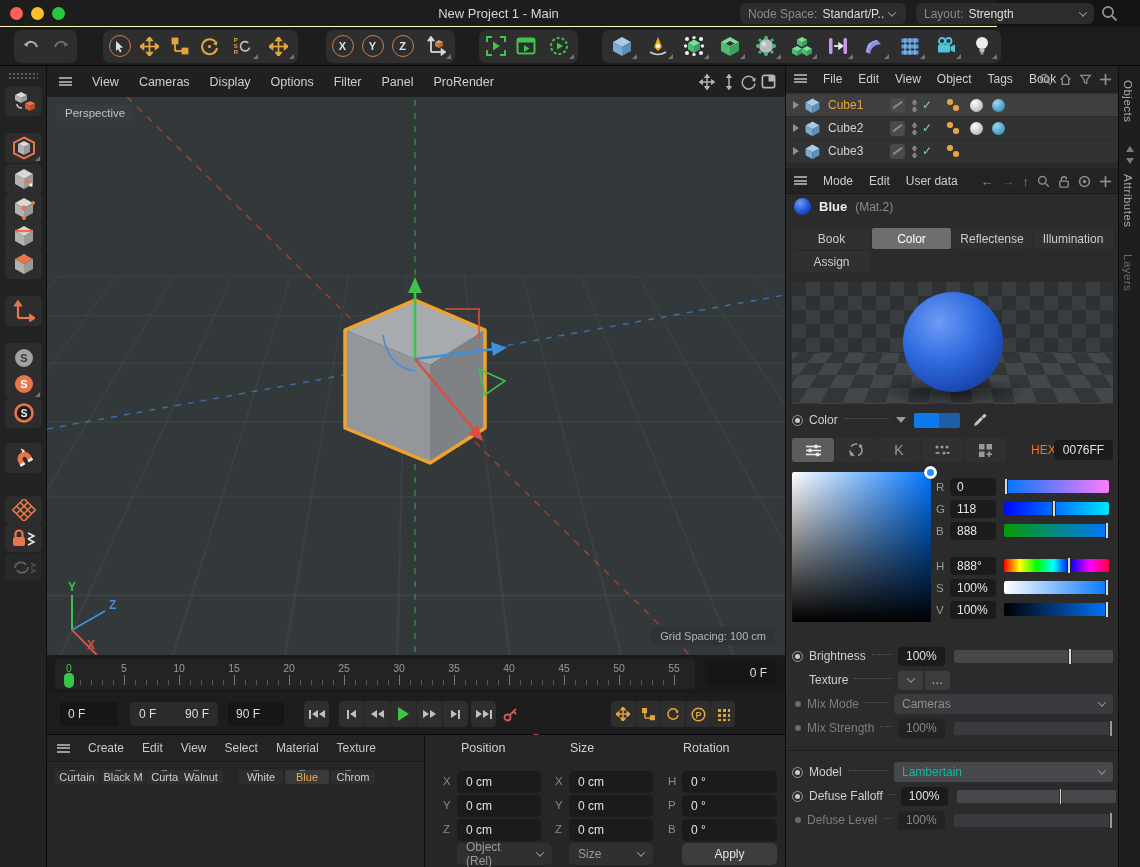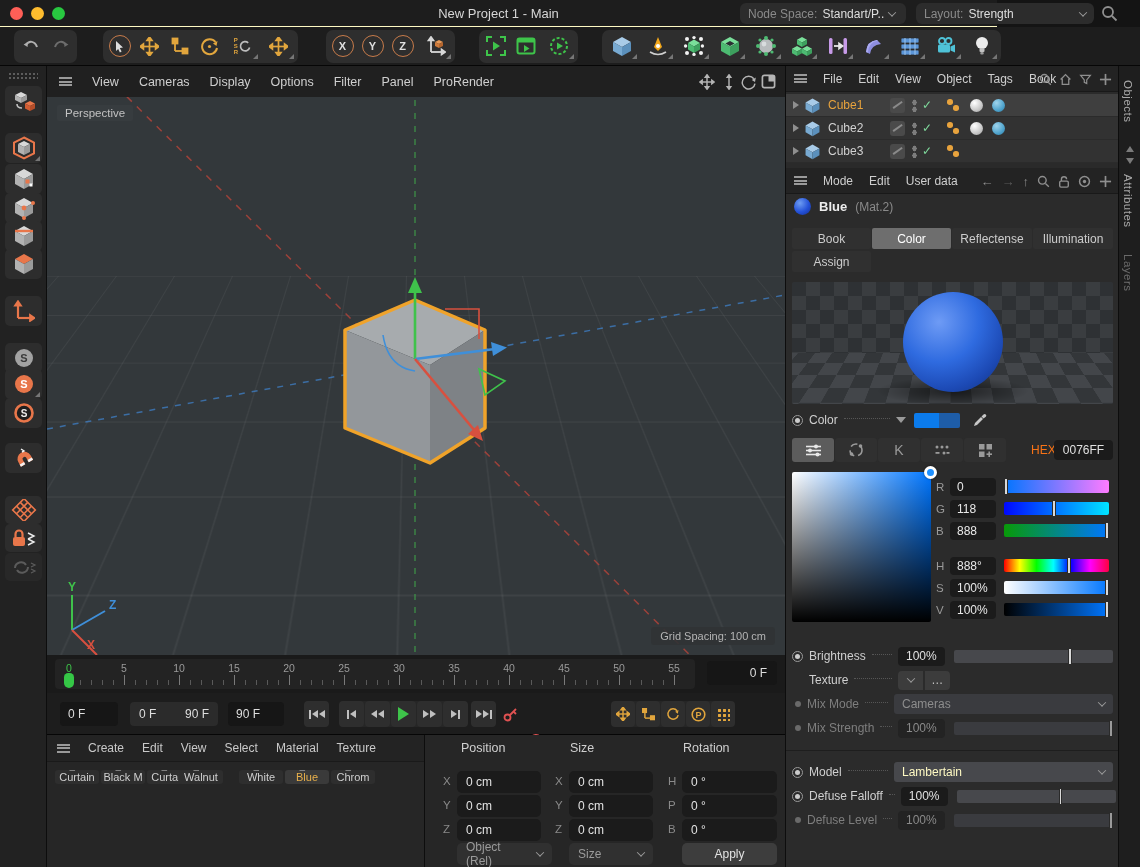--- a/index.html
+++ b/index.html
@@ -1140,21 +1140,21 @@
           <span class="phandle" style="left:calc(100% - 4px);background:#9a9a9a"></span>
         </span>
     </div>
 
     <div class="sep" style="top:684px"></div>
 
     <div class="prow" style="top:696px">
       <span class="radio"></span>
       <span class="plabel" style="margin-left:6px">Model</span>
       <span class="lead"></span>
-      <span class="pdrop" style="background:#47484c;color:#fef9c3">
+      <span class="pdrop" style="background:#47484c;color:#14b8a6">
         <span>Lambertain</span>
         <span class="chev"></span>
       </span>
     </div>
     <div class="prow" style="top:720px">
       <span class="radio"></span>
       <span class="plabel" style="margin-left:6px">Defuse Falloff</span>
       <span class="lead"></span>
       <span class="pfield">100%</span>
       <span class="pslider">

